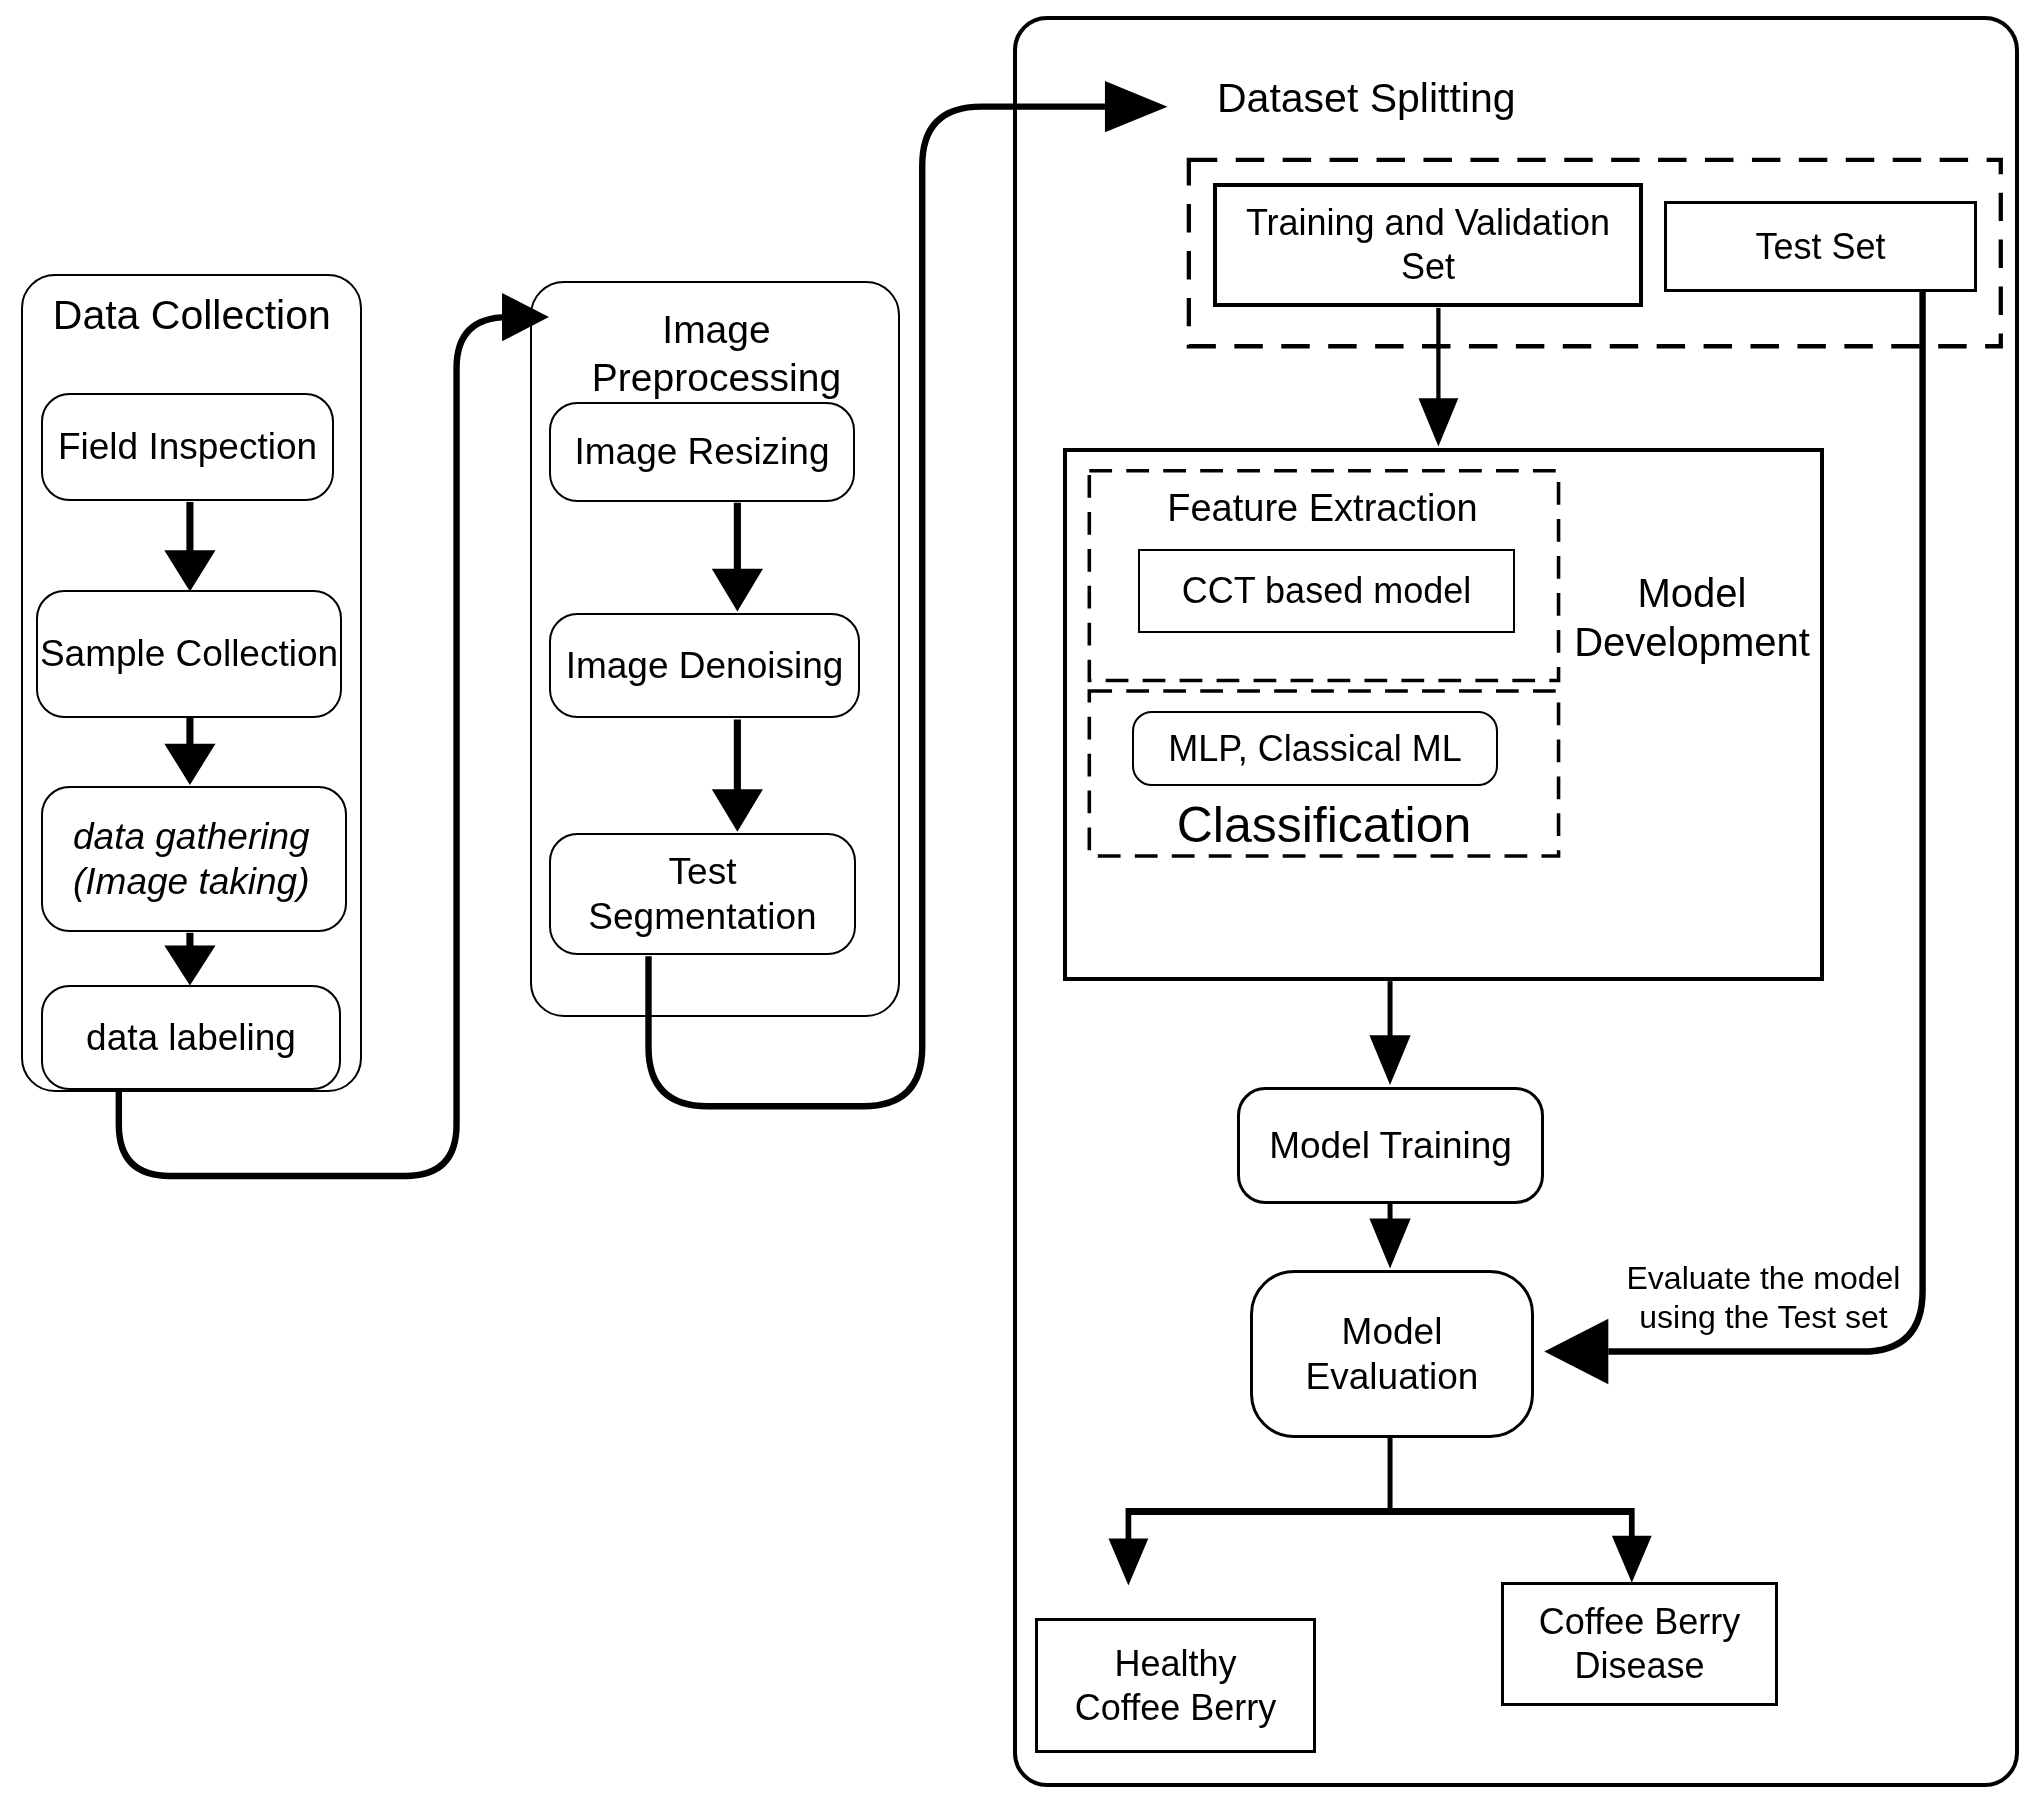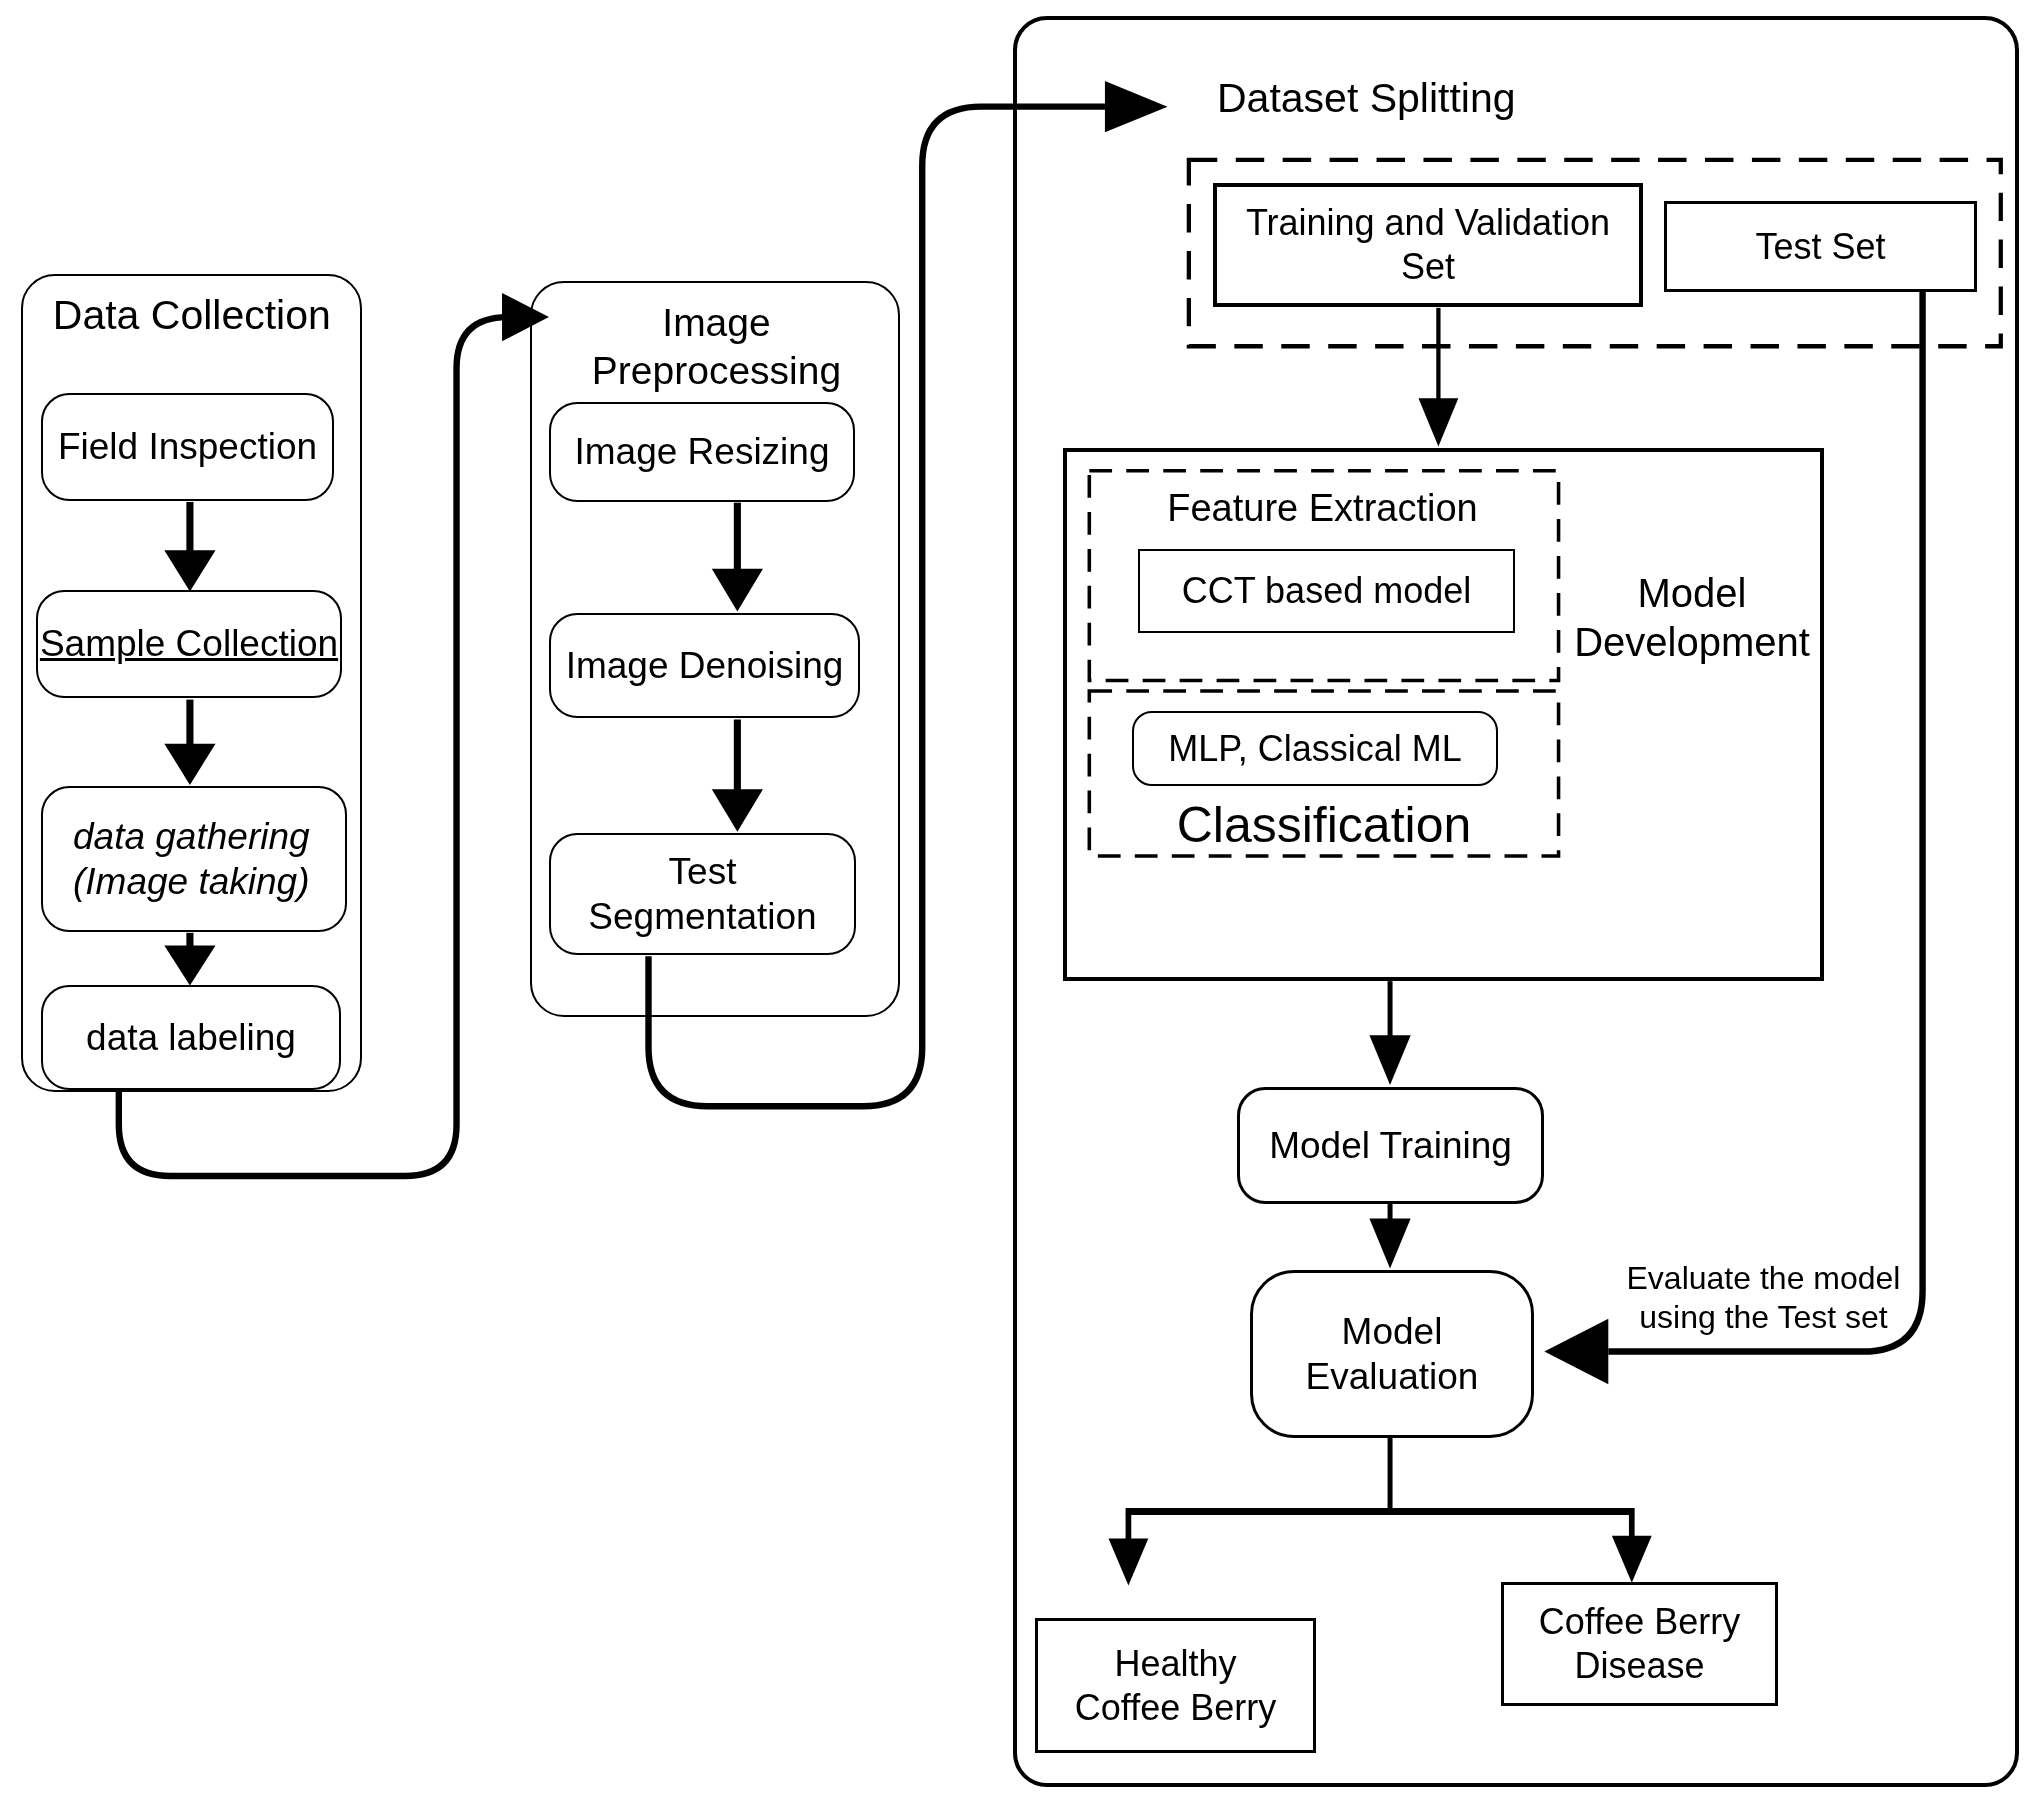--- a/index.html
+++ b/index.html
@@ -100,27 +100,27 @@
     <path d="M 1587 2130 V 2166" stroke="#000" stroke-width="8" fill="none"></path>
     <polygon points="1559,2164 1615,2164 1587,2230" fill="#000"></polygon>
     <path d="M 2295 2130 V 2162" stroke="#000" stroke-width="8" fill="none"></path>
     <polygon points="2267,2160 2323,2160 2295,2226" fill="#000"></polygon>
   </svg>
 
   <div class="abs container-frame" style="left:21.3px; top:274px; width:341px; height:818px; border-width:2.8px;"></div>
   <div class="abs label centered section-title" style="left:21.3px; top:290px; width:341px;">Data Collection</div>
 
   <div class="abs node rounded" style="left:41px; top:393px; width:293px; height:108px; font-size:37px;">Field Inspection</div>
-  <div class="abs node rounded" style="left:36px; top:590px; width:306px; height:108px; font-size:37px;text-decoration:underline;">Sample Collection</div>
+  <div class="abs node rounded" style="left:36px; top:590px; width:306px; height:128px; font-size:37px;">Sample Collection</div>
   <div class="abs node rounded left-align-text" style="left:41px; top:786px; width:306px; height:146px; font-size:37px;">data gathering
 (Image taking)</div>
   <div class="abs node rounded" style="left:41px; top:985px; width:300px; height:105px; font-size:37px;">data labeling</div>
 
   <div class="abs container-frame" style="left:530px; top:281px; width:370px; height:736px; border-width:2.8px;"></div>
-  <div class="abs label centered" style="left:537px; top:299px; width:359px; font-size:39px;">Image Preprocessing</div>
+  <div class="abs label centered" style="left:537px; top:306px; width:359px; font-size:39px;">Image Preprocessing</div>
 
   <div class="abs node rounded" style="left:549px; top:613px; width:311px; height:105px; font-size:37px;">Image Denoising</div>
   <div class="abs node rounded" style="left:549px; top:402px; width:306px; height:100px; font-size:37px;">Image Resizing</div>
   <div class="abs node rounded" style="left:549px; top:833px; width:307px; height:122px; font-size:37px;">Test
 Segmentation</div>
 
   <div class="abs container-frame" style="left:1013px; top:15.6px; width:1006px; height:1771px; border-width:4.3px;"></div>
   <div class="abs node rect b6" style="left:1213px; top:183px; width:430px; height:124px;">Training and Validation
 Set</div>
 

